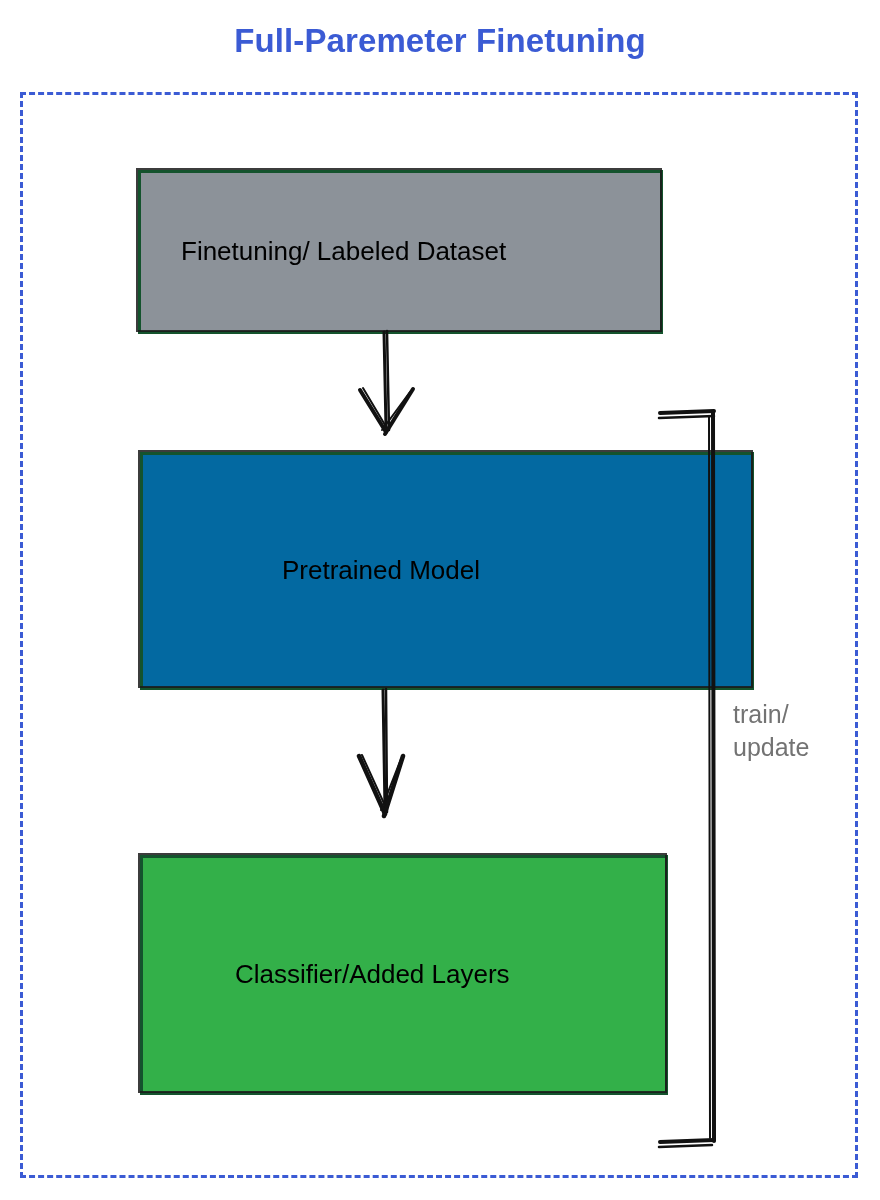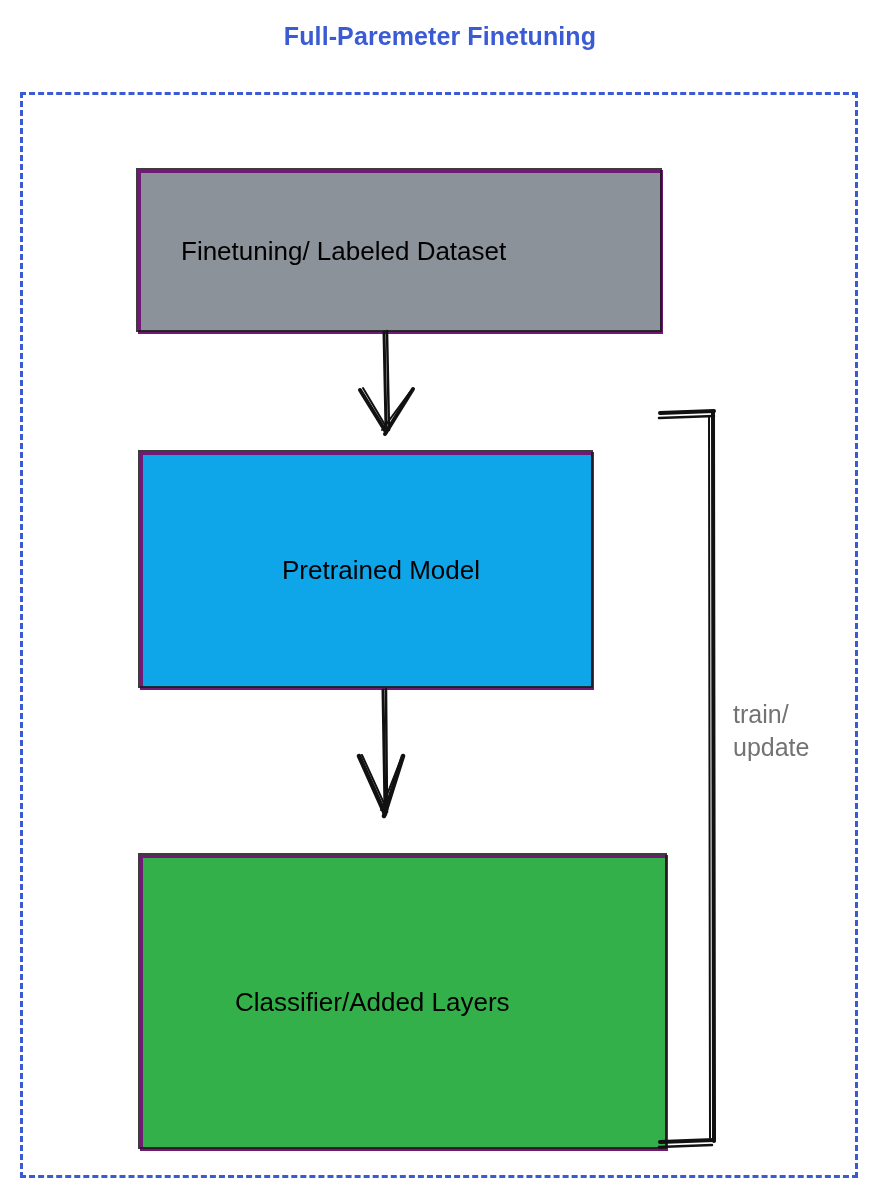--- a/index.html
+++ b/index.html
@@ -18,21 +18,21 @@
     overflow: hidden;
   }
 
   
   .diagram-title {
     position: absolute;
     left: 0;
     top: 22px;
     width: 880px;
     text-align: center;
-    font-size: 25px;
+    font-size: 33px;
     font-weight: bold;
     letter-spacing: 0.1px;
     color: #3b5bd4;
     white-space: nowrap;
   }
 
   
   .dashed-frame {
     position: absolute;
     left: 20px;
@@ -41,21 +41,21 @@
     height: 1086px;
     box-sizing: border-box;
     border: 3px dashed #3b5bd4;
     background: transparent;
   }
 
   
   .node {
     position: absolute;
     box-sizing: border-box;
-    border: 3px solid #701a75;
+    border: 3px solid #14532d;
     display: flex;
     align-items: center;
   }
   .node .node-label {
     font-size: 26px;
     color: #000000;
     line-height: 1.15;
     white-space: nowrap;
   }
   
@@ -78,33 +78,33 @@
     height: 164px;
     background: #8c9299;
   }
   #node-dataset .node-label {
     margin-left: 40px;
   }
 
   #node-pretrained {
     left: 140px;
     top: 452px;
-    width: 454px;
+    width: 614px;
     height: 238px;
-    background: #0ea5e9;
+    background: #0369a1;
   }
   #node-pretrained .node-label {
     margin-left: 139px;
   }
 
   #node-classifier {
     left: 140px;
     top: 855px;
     width: 528px;
-    height: 296px;
+    height: 240px;
     background: #33b049;
   }
   #node-classifier .node-label {
     margin-left: 92px;
   }
 
   
   .arrow-svg {
     position: absolute;
     overflow: visible;

